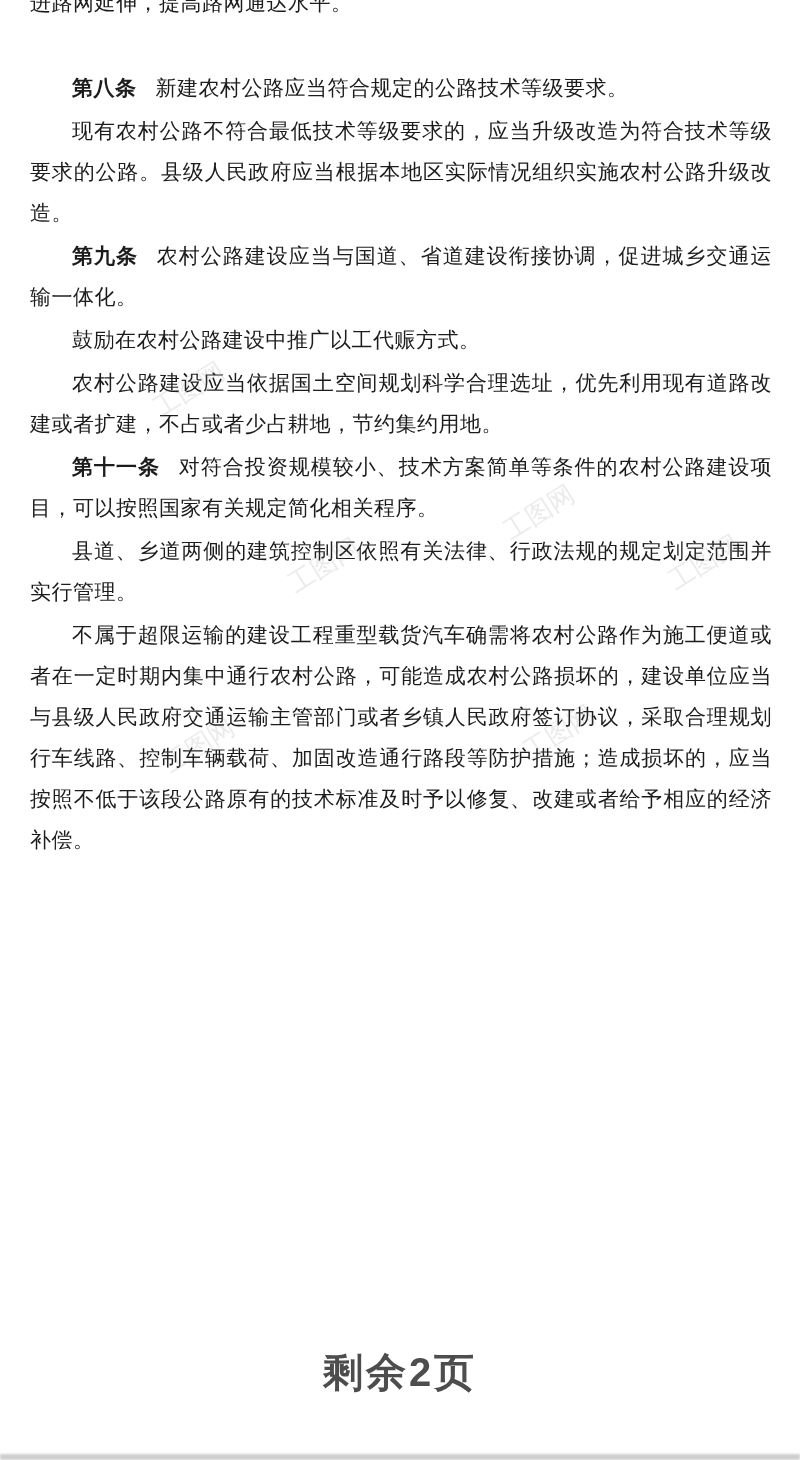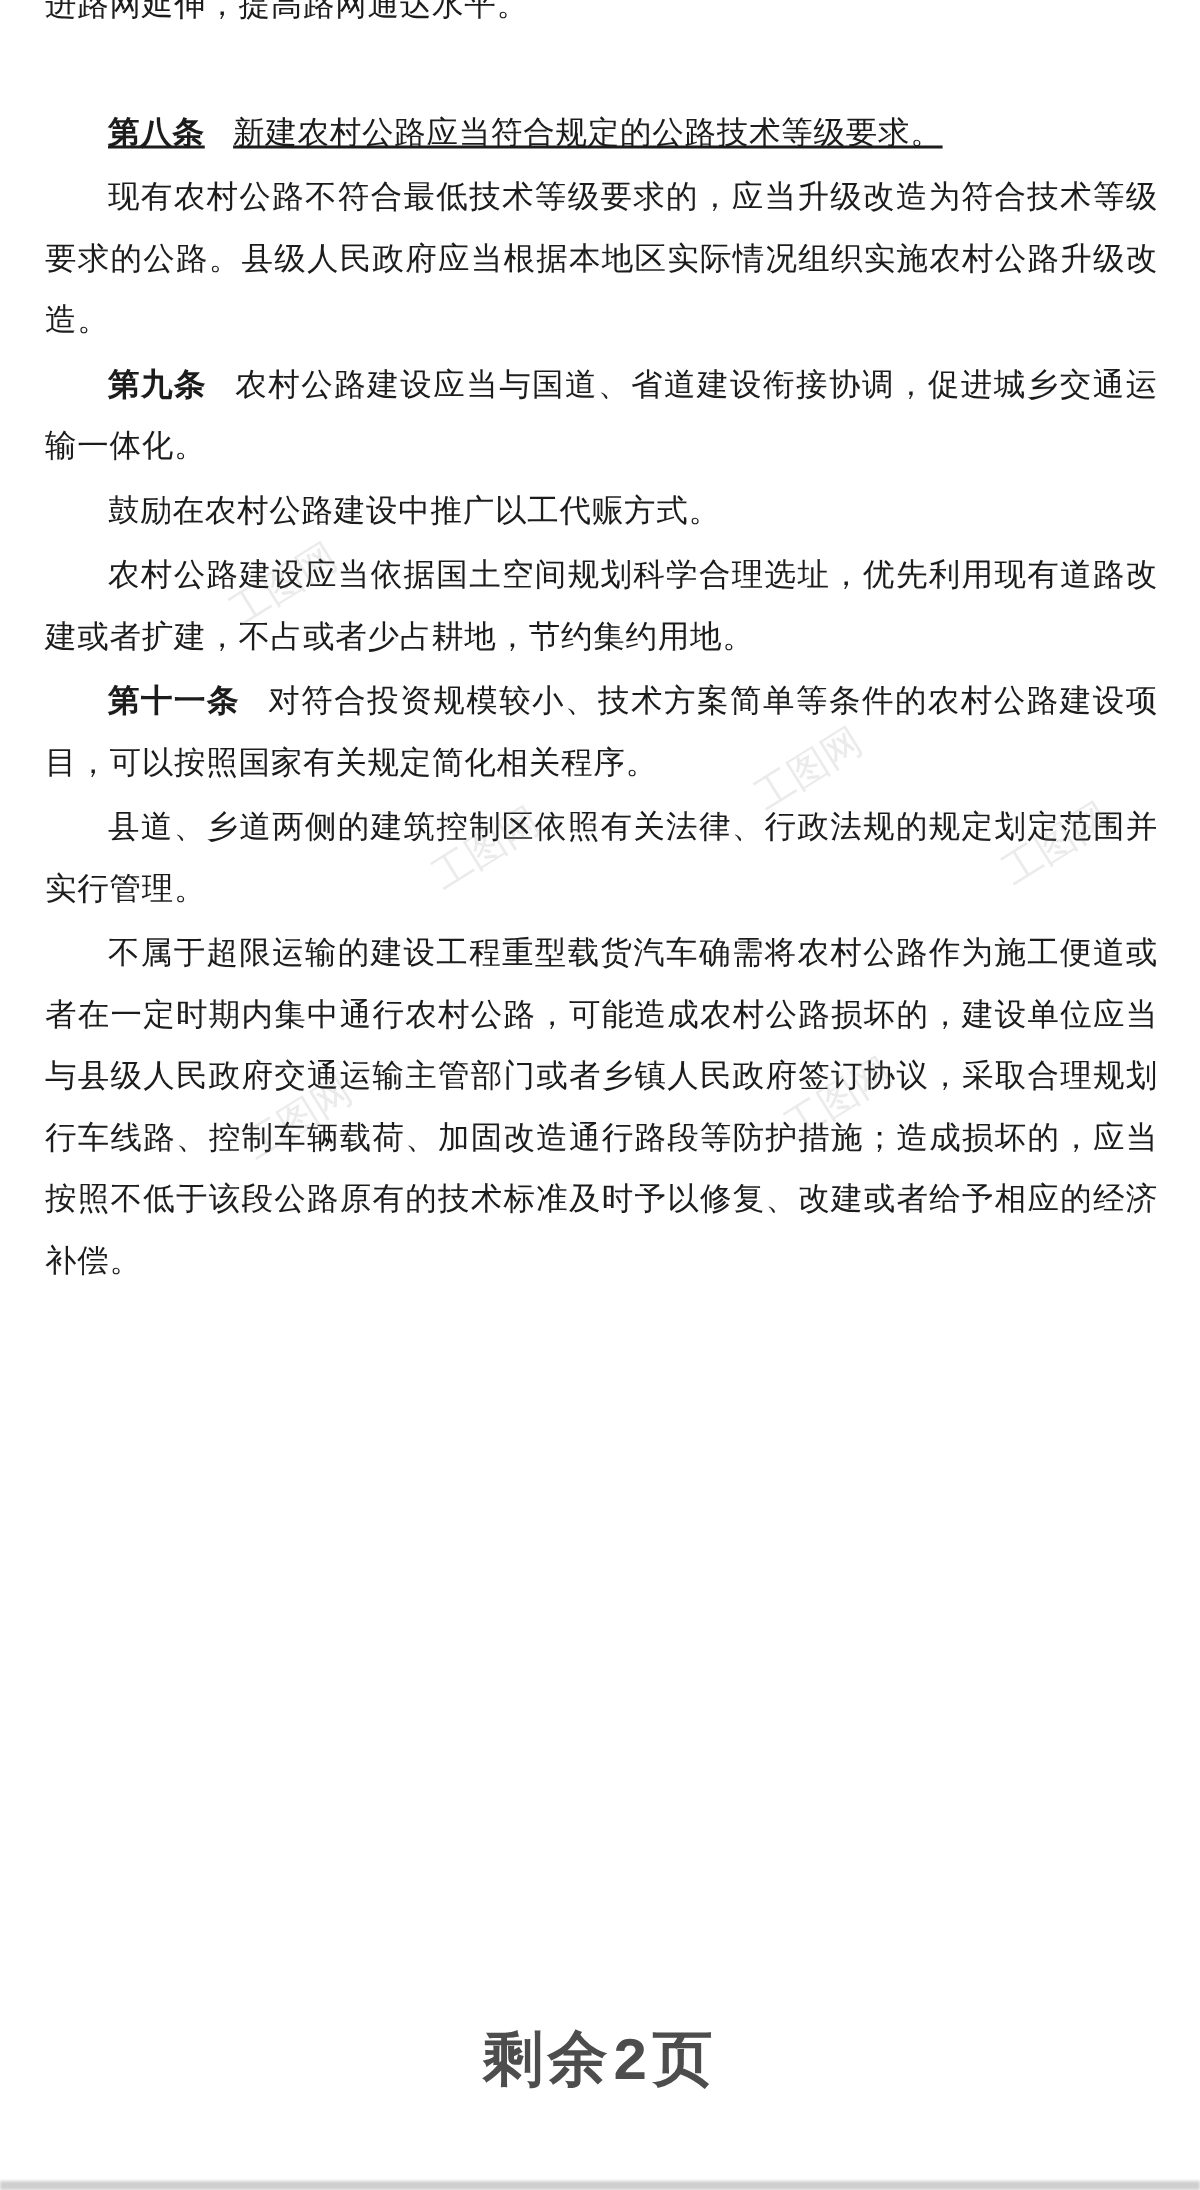--- a/index.html
+++ b/index.html
@@ -28,37 +28,36 @@
     text-align: justify;
     letter-spacing: 0.5px;
     margin: 0;
   }
   .para {
     text-indent: 2em;
     margin: 2px 0;
   }
   .para.first {
     margin-top: 44px;
-    text-decoration: underline;
   }
   .para-label {
     font-weight: 700;
   }
   .para-label:not(:empty) {
     margin-right: 0.9em;
   }
   .footer-note {
     position: absolute;
     left: 0;
     right: 0;
     top: 1345px;
     display: flex;
     justify-content: center;
     gap: 58px;
-    font-family: Liberation Mono, monospace;
+    font-family: Liberation Sans, sans-serif;
     font-weight: 700;
     font-size: 40px;
     color: #4d4d4d;
     letter-spacing: 3px;
   }
   .bottom-strip {
     position: absolute;
     left: 0;
     right: 0;
     bottom: 0;

